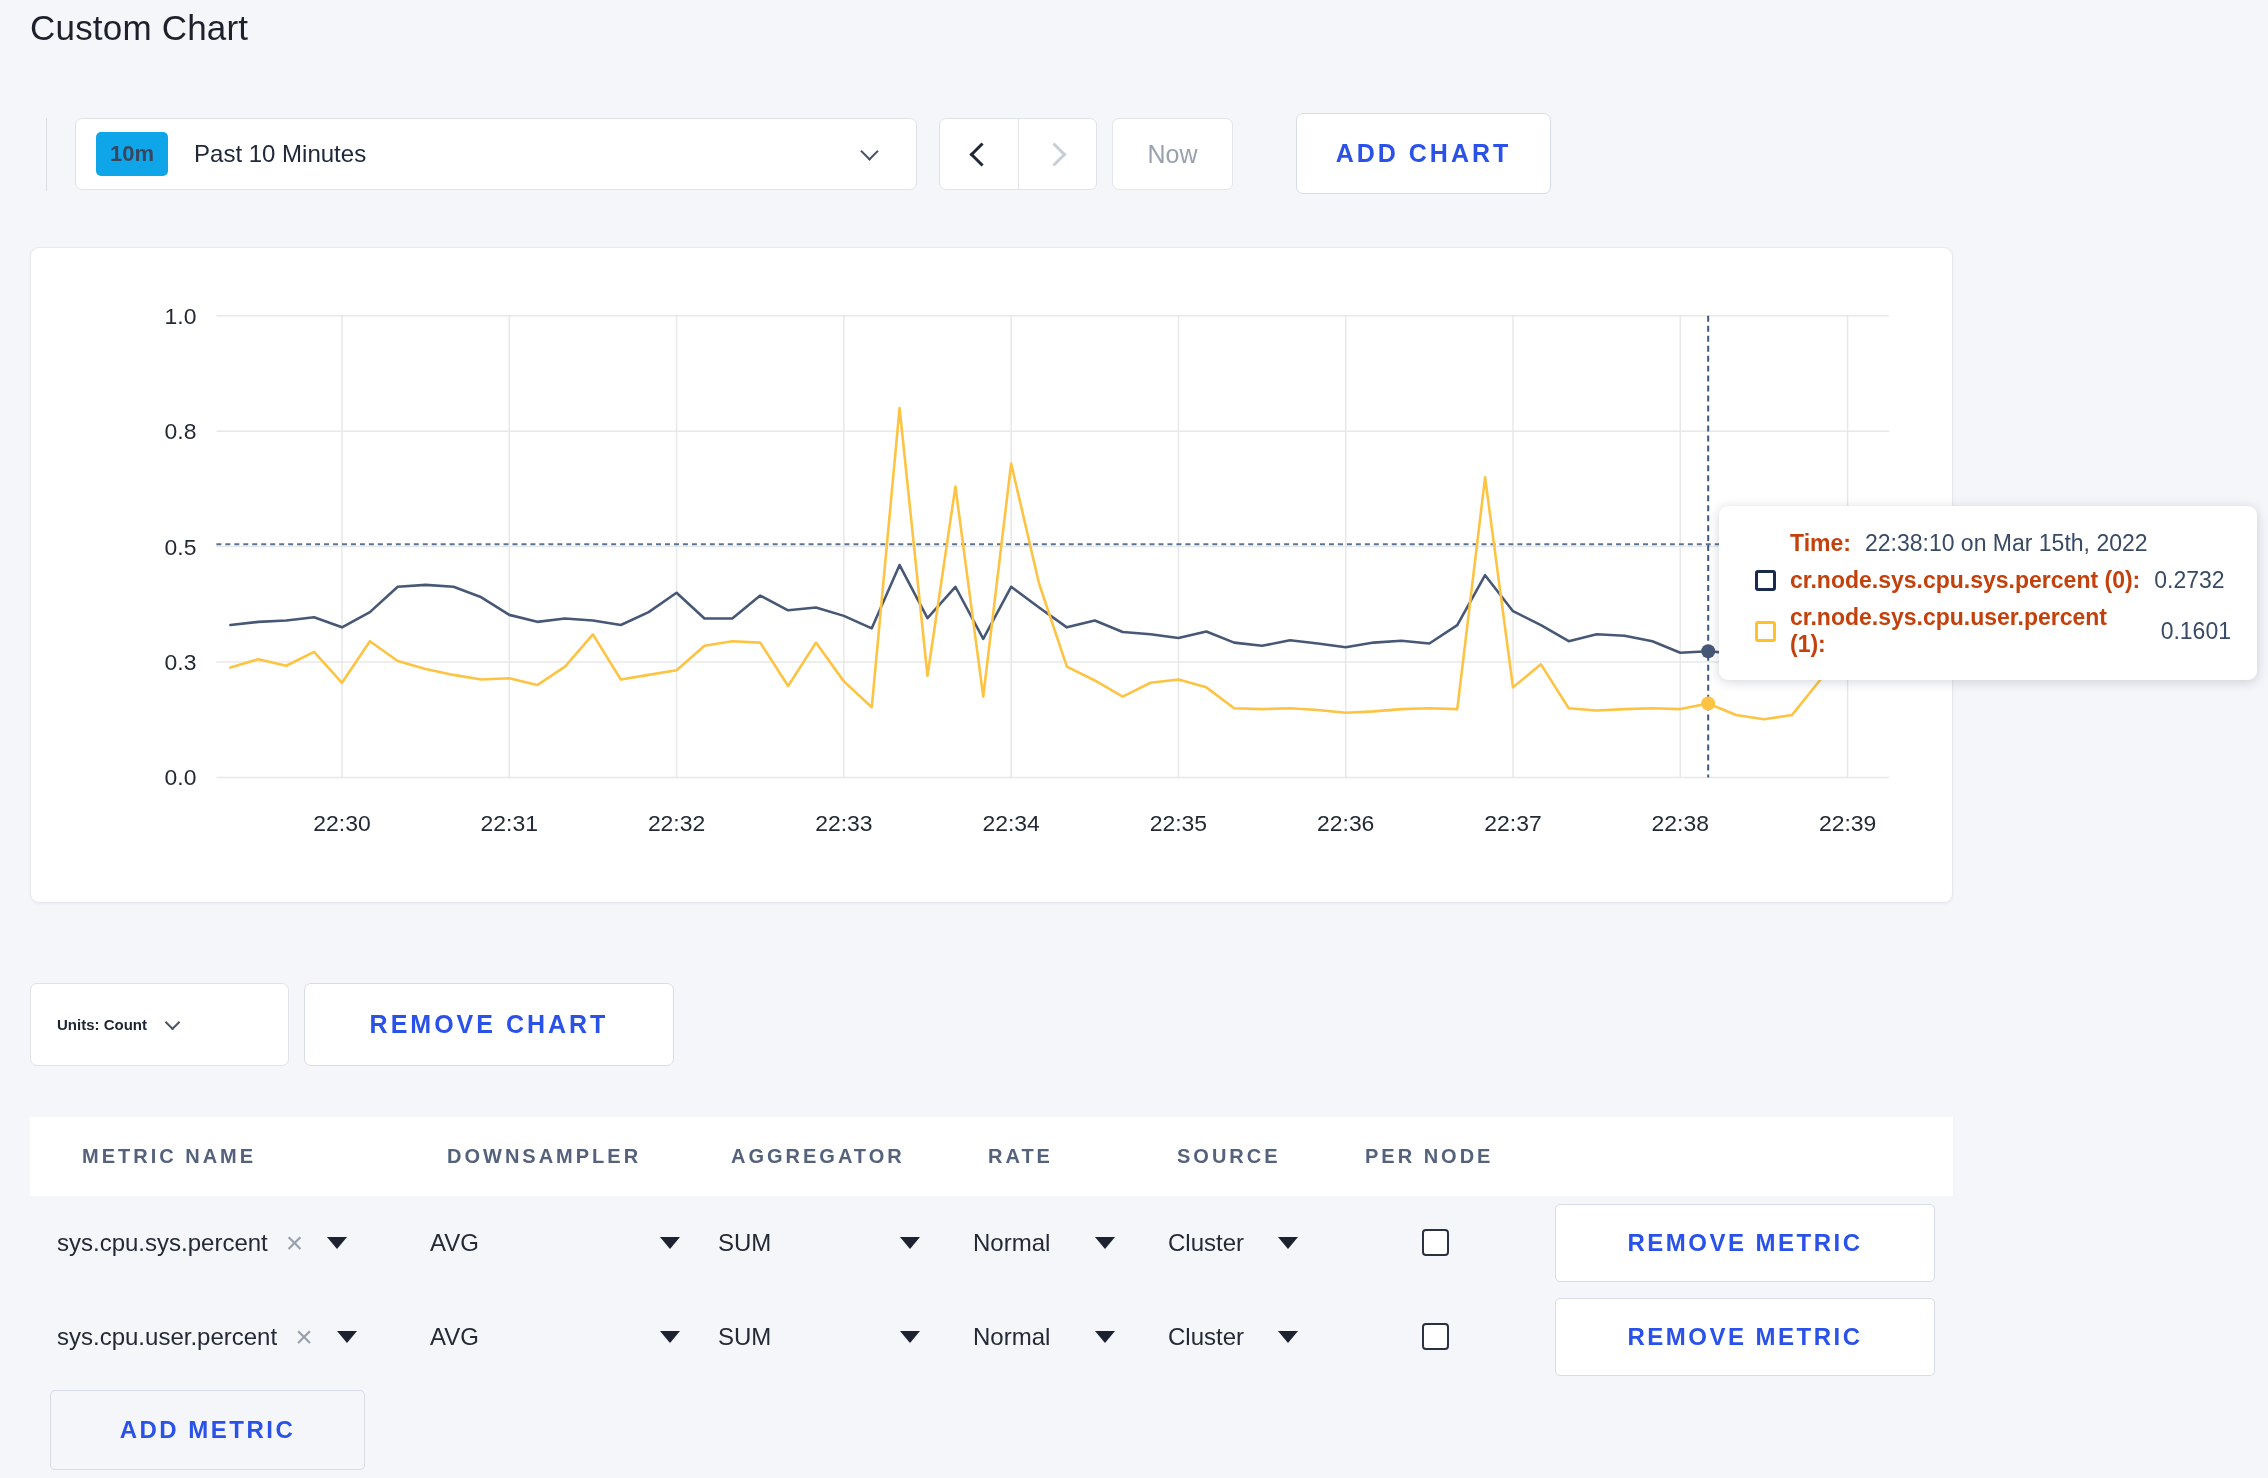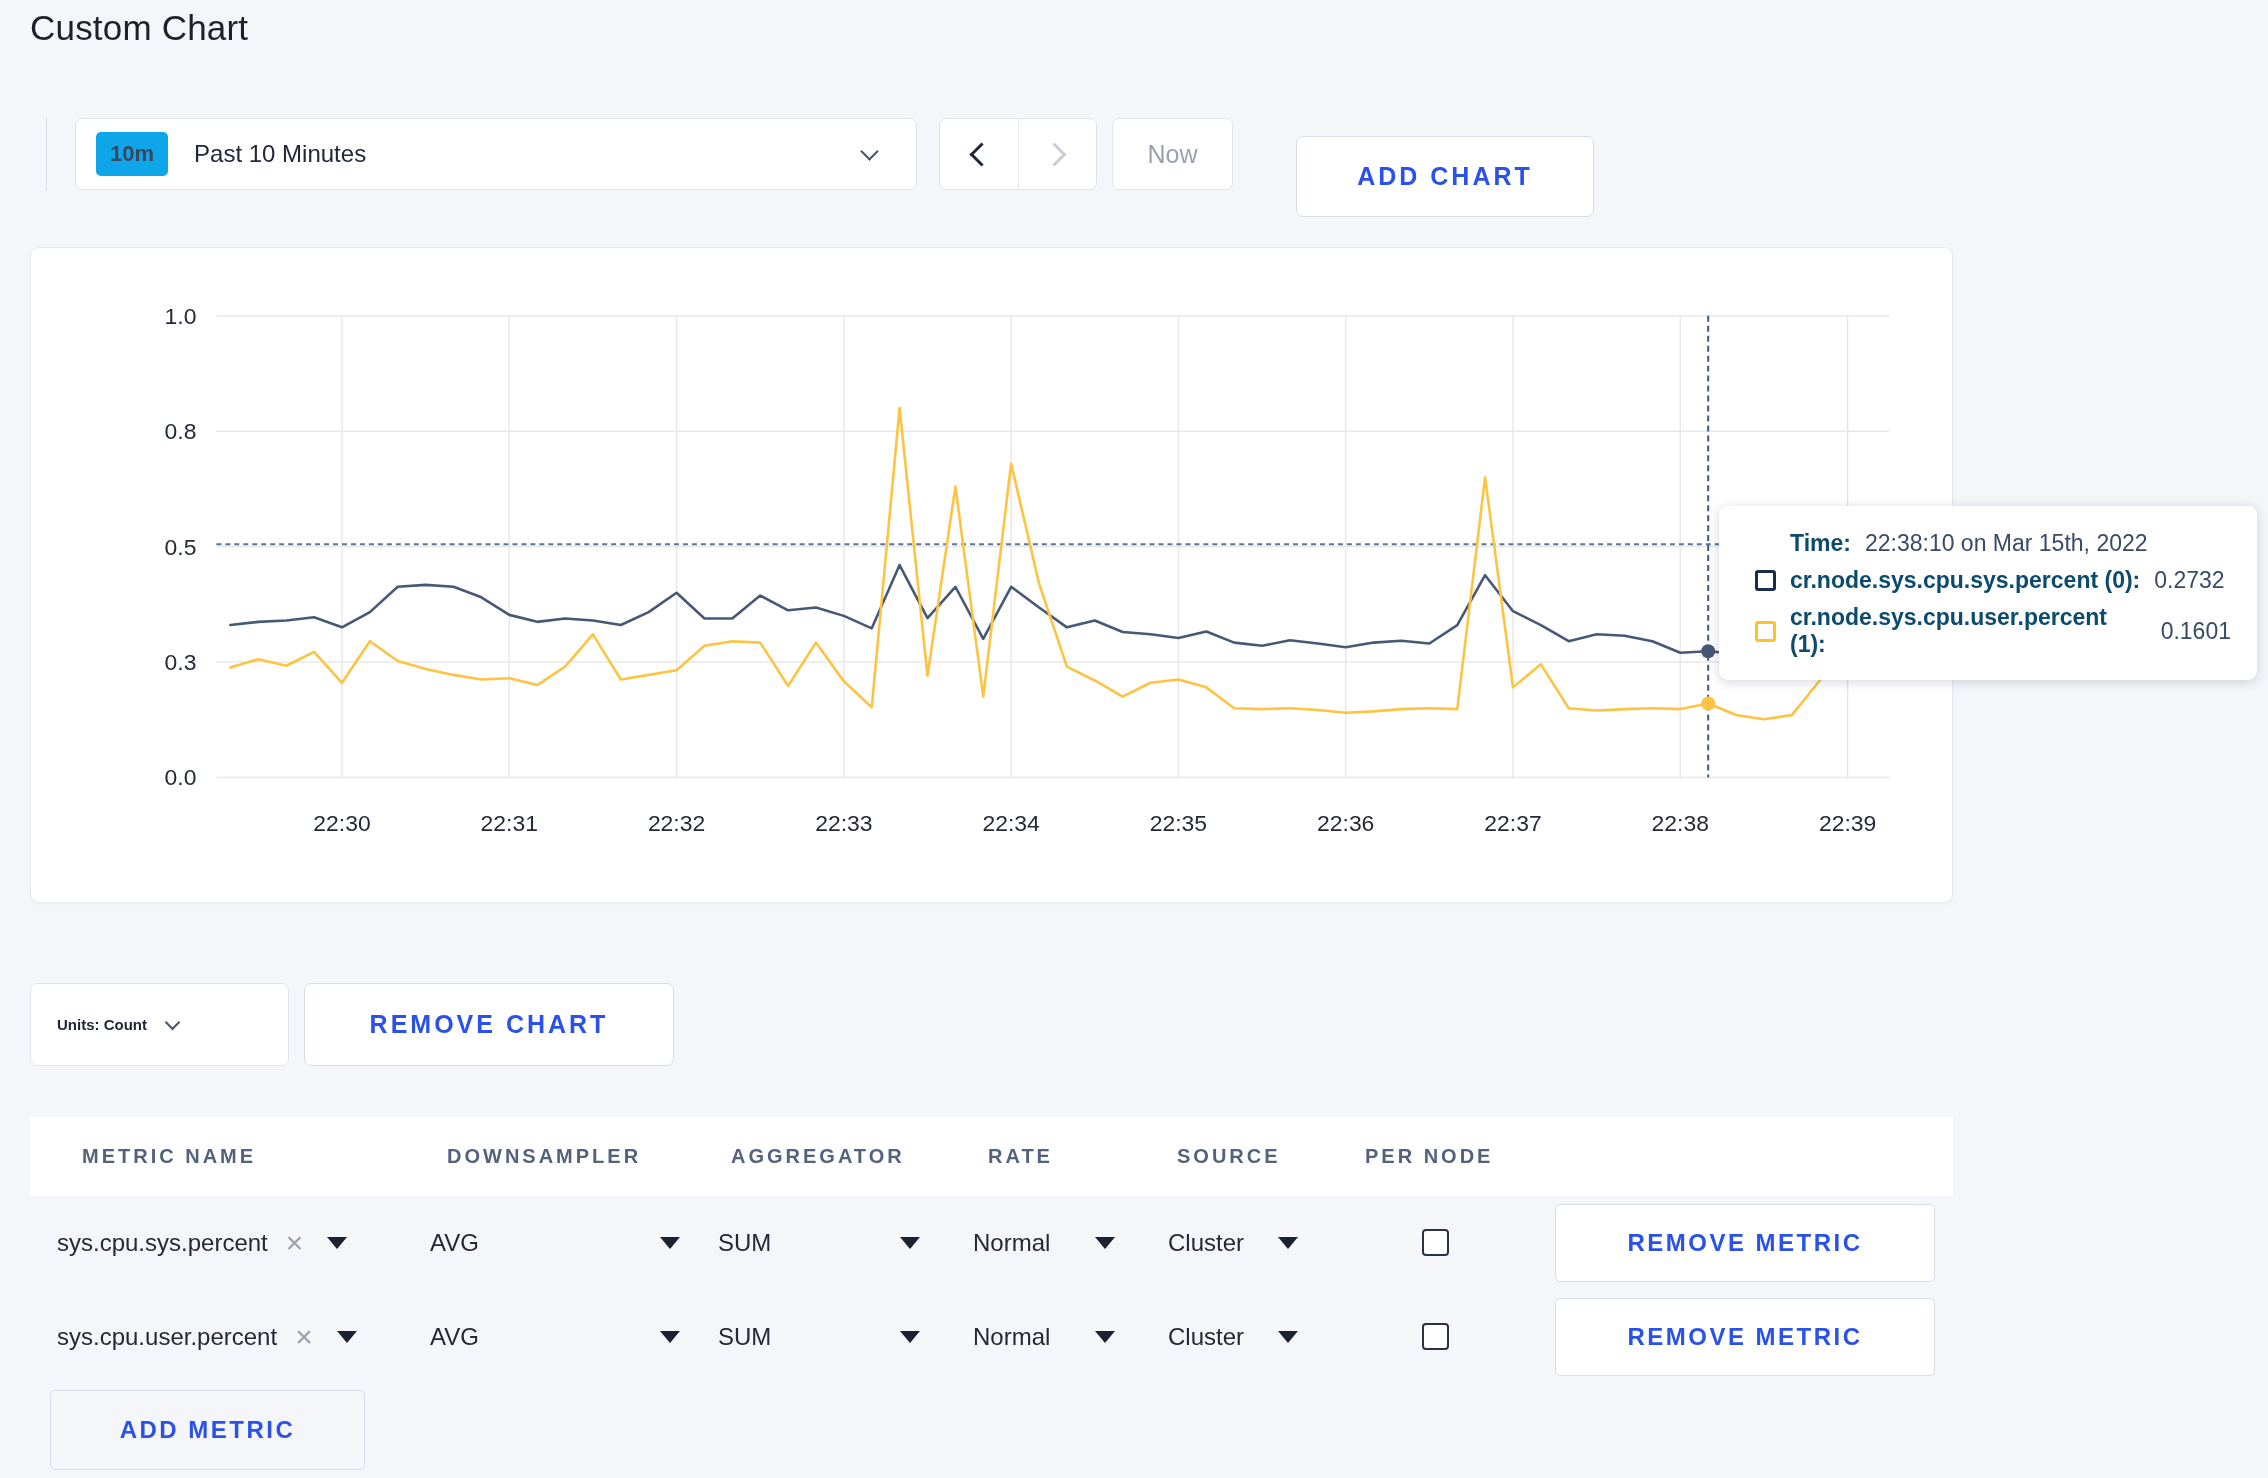--- a/index.html
+++ b/index.html
@@ -51,38 +51,38 @@
     position:absolute; left:1112px; top:118px; width:121px; height:72px;
     background:#fff; border:1px solid #e2e5ea; border-radius:7px;
     display:flex; align-items:center; justify-content:center;
     font-size:25px; color:#99a1ae; cursor:default;
   }
   .btn-blue-outline {
     background:#fff; border:1px solid #d7dce6; border-radius:7px;
     color:#2a52e8; font-weight:600; letter-spacing:3px; font-size:25px;
     display:flex; align-items:center; justify-content:center; cursor:pointer;
   }
-  .add-chart-button { position:absolute; left:1296px; top:113px; width:298px; height:81px;margin-top:23px; }
+  .add-chart-button { position:absolute; left:1296px; top:113px; width:255px; height:81px; }
   
   .chart-card {
     position:absolute; left:30px; top:247px; width:1923px; height:656px;
     background:#fff; border:1px solid #e7e9ee; border-radius:9px;
     box-shadow:0 1px 3px rgba(30,40,70,.05);
   }
   .chart-card svg { display:block; width:100%; height:100%; }
   
   .chart-tooltip {
     position:absolute; left:1719px; top:506px; width:538px; height:174px;
     background:#fff; border-radius:9px; box-shadow:0 2px 12px rgba(20,30,60,.18);
     padding:24px 26px 22px 36px; display:flex; flex-direction:column; justify-content:space-between;
     z-index:10;
   }
   .tt-row { display:flex; align-items:center; font-size:23px; color:#1e3050; }
   .tt-time-row { margin-left:35px; }
-  .tt-label { font-weight:700; color:#0c4a6e; }
+  .tt-label { font-weight:700; color:#c2410c; }
   .tt-value { color:#384a66; margin-left:14px; }
   .tt-swatch { width:21px; height:21px; border-radius:3px; background:#fff; margin-right:14px; flex:none; }
   
   .units-dropdown {
     position:absolute; left:30px; top:983px; width:259px; height:83px;
     background:#fff; border:1px solid #e0e3e9; border-radius:7px;
     display:flex; align-items:center; padding:0 26px; cursor:pointer;
   }
   .units-label { font-size:15px; font-weight:700; color:#1d2433; margin-right:20px; }
   .units-dropdown .chev { margin:-4px 0 0 0; width:11px; height:11px; border-width:2px; }

